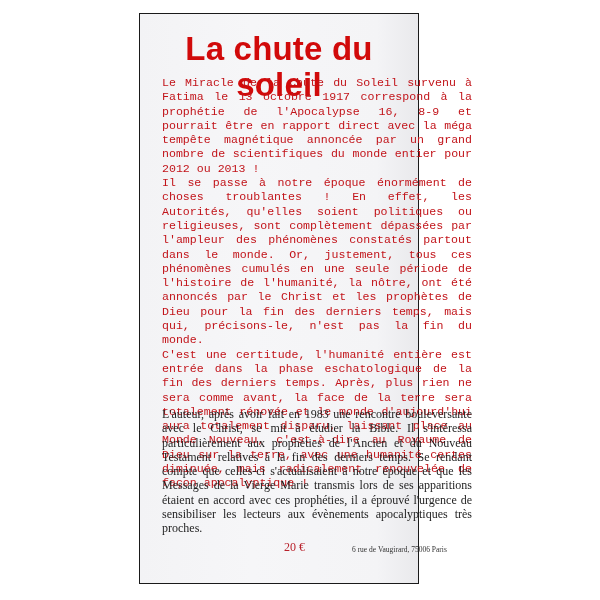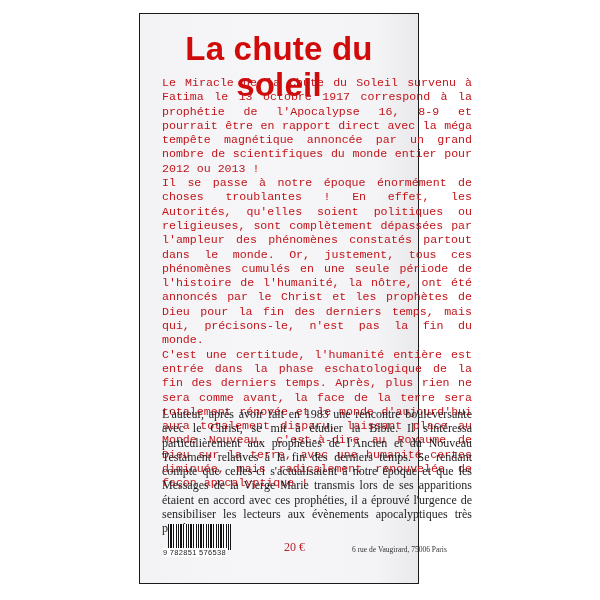--- a/index.html
+++ b/index.html
@@ -142,23 +142,19 @@
   <div class="red-text">
     <p>Le Miracle de la Chute du Soleil survenu à Fatima le 13 octobre 1917 correspond à la prophétie de l'Apocalypse 16, 8-9 et pourrait être en rapport direct avec la méga tempête magnétique annoncée par un grand nombre de scientifiques du monde entier pour 2012 ou 2013 !</p>
     <p>Il se passe à notre époque énormément de choses troublantes ! En effet, les Autorités, qu'elles soient politiques ou religieuses, sont complètement dépassées par l'ampleur des phénomènes constatés partout dans le monde. Or, justement, tous ces phénomènes cumulés en une seule période de l'histoire de l'humanité, la nôtre, ont été annoncés par le Christ et les prophètes de Dieu pour la fin des derniers temps, mais qui, précisons-le, n'est pas la fin du monde.</p>
     <p>C'est une certitude, l'humanité entière est entrée dans la phase eschatologique de la fin des derniers temps. Après, plus rien ne sera comme avant, la face de la terre sera totalement rénovée et le monde d'aujourd'hui aura totalement disparu, laissant place au Monde Nouveau, c'est-à-dire au Royaume de Dieu sur la terre, avec une humanité certes diminuée, mais radicalement renouvelée de façon apocalyptique !</p>
   </div>
 
   <div class="black-text">
     <p>L'auteur, après avoir fait en 1983 une rencontre bouleversante avec le Christ, se mit à étudier la Bible. Il s'intéressa particulièrement aux prophéties de l'Ancien et du Nouveau Testament relatives à la fin des derniers temps. Se rendant compte que celles-ci s'actualisaient à notre époque et que les Messages de la Vierge Marie transmis lors de ses apparitions étaient en accord avec ces prophéties, il a éprouvé l'urgence de sensibiliser les lecteurs aux évènements apocalyptiques très proches.</p>
   </div>
 
-  <div class="barcode-block">
-    <div class="barcode-bars"></div>
-    <div class="barcode-num">9 782851 576538</div>
-  </div>
 
   <div class="price">20 €</div>
 
   <div class="publisher">
     <div class="publisher-address">6 rue de Vaugirard, 75006 Paris</div>
   </div>
 </div>
 
 </body></html>

